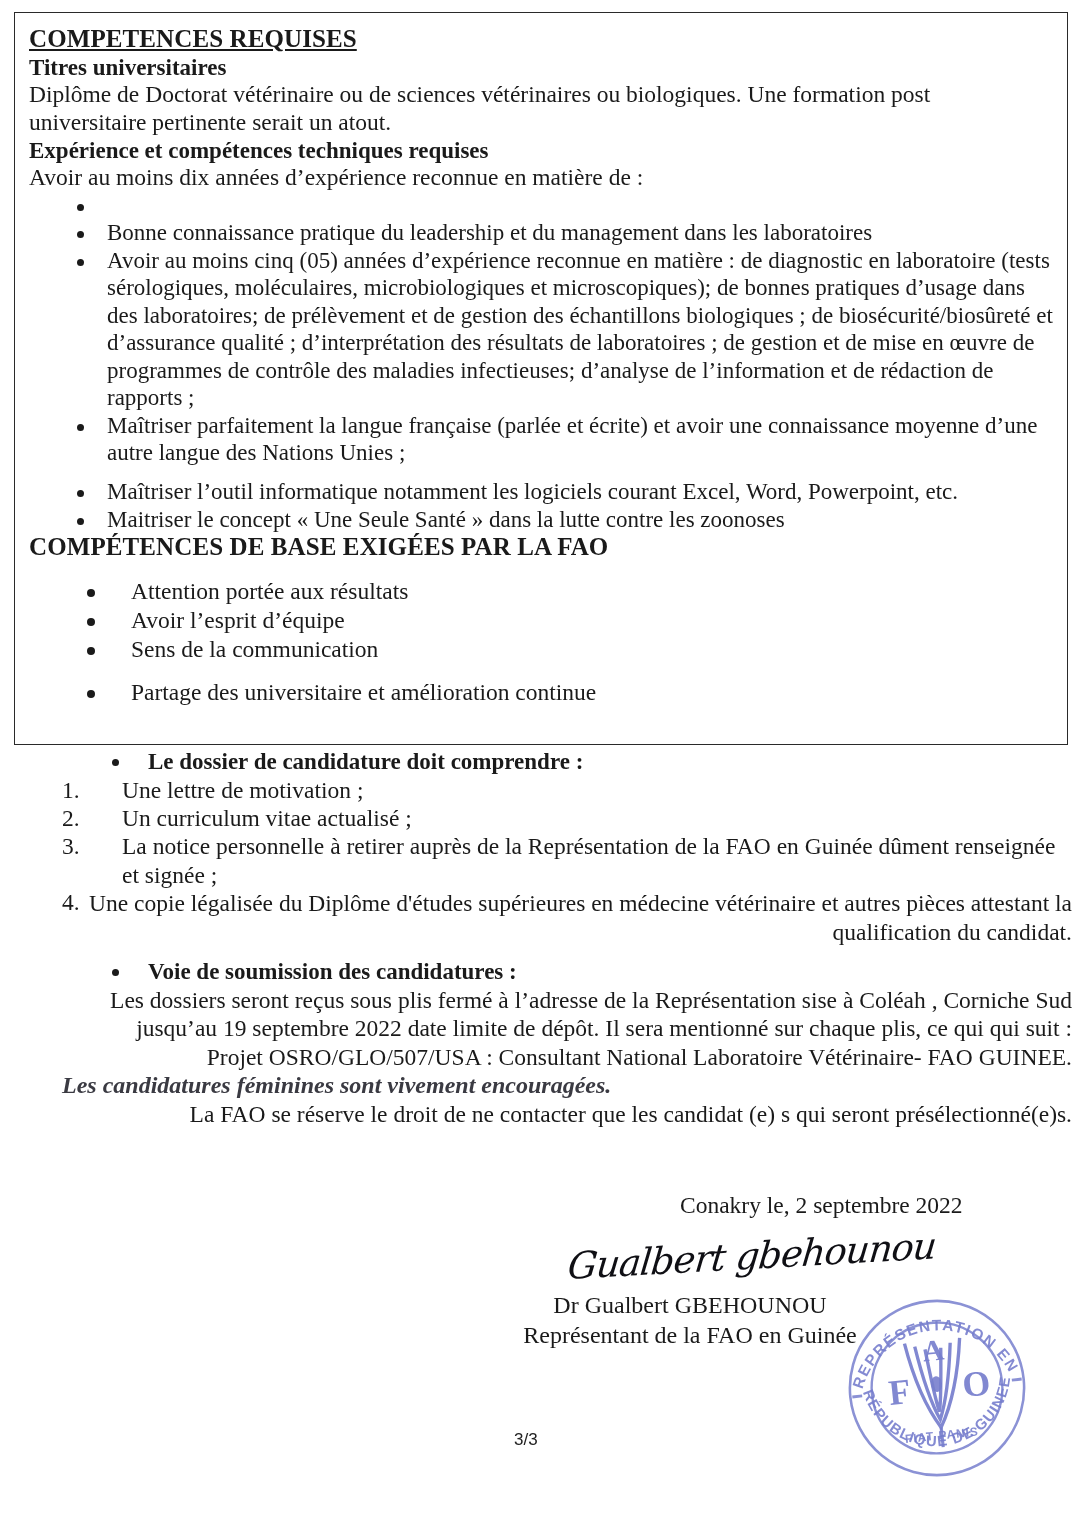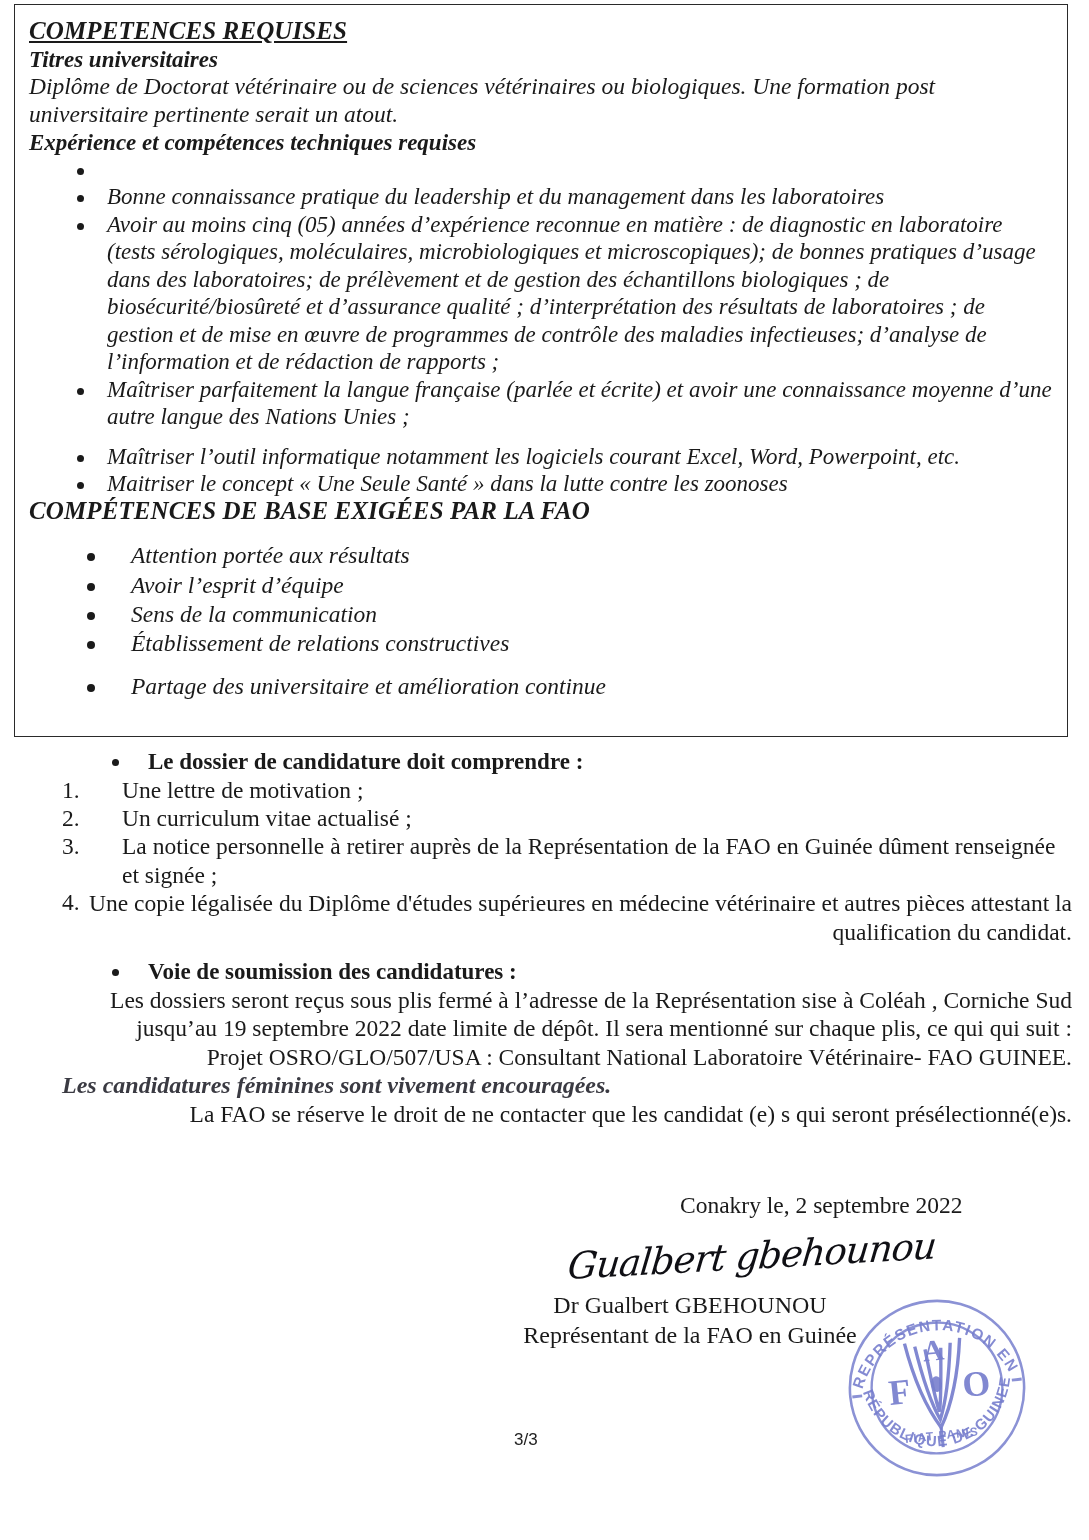--- a/index.html
+++ b/index.html
@@ -13,28 +13,27 @@
     position: relative;
     font-family: "Liberation Serif", "DejaVu Serif", serif;
     color: #1a1a1a;
     overflow: hidden;
   }
 
   
   .competence-box {
     position: absolute;
     left: 14px;
-    top: 4px;
+    top: 12px;
     width: 1054px;
     height: 733px;
     border: 1.6px solid #2a2a2a;
     box-sizing: border-box;
     padding: 12px 14px 0 14px;
     overflow: hidden;
-    font-style: italic;
   }
 
   .h-underline {
     font-weight: bold;
     font-size: 25px;
     letter-spacing: .1px;
     line-height: 1.12;
     text-decoration: underline;
     text-underline-offset: 2px;
     margin: 0 0 1px 0;
@@ -232,20 +231,21 @@
 <div class="competence-box">
 
   <div class="h-underline">COMPETENCES REQUISES</div>
 
   <div class="h-bold">Titres universitaires</div>
 
   <p class="para">Diplôme de Doctorat vétérinaire ou de sciences vétérinaires ou biologiques. Une formation post universitaire pertinente serait un atout.</p>
 
   <div class="h-bold">Expérience et compétences techniques requises</div>
 
+  <p class="para">Avoir au moins dix années d’expérience reconnue en matière de :</p>
 
   <ul class="bl">
     <li class="empty">
       <span></span>
     </li>
     <li>
       <span>Bonne connaissance pratique du leadership et du management dans les laboratoires</span>
     </li>
     <li>
       <span>Avoir au moins cinq (05) années d’expérience reconnue en matière : de diagnostic en laboratoire (tests sérologiques, moléculaires, microbiologiques et microscopiques); de bonnes pratiques d’usage dans des laboratoires; de prélèvement et de gestion des échantillons biologiques ; de biosécurité/biosûreté et d’assurance qualité ; d’interprétation des résultats de laboratoires ; de gestion et de mise en œuvre de programmes de contrôle des maladies infectieuses; d’analyse de l’information et de rédaction de rapports ;</span>
@@ -265,23 +265,20 @@
 
   <ul class="bl2">
     <li>
       <span>Attention portée aux résultats</span>
     </li>
     <li>
       <span>Avoir l’esprit d’équipe</span>
     </li>
     <li>
       <span>Sens de la communication</span>
-    </li>
-    <li>
-      <span>Établissement de relations constructives</span>
     </li>
     <li class="gap-top">
       <span>Partage des universitaire et amélioration continue</span>
     </li>
   </ul>
 </div>
 
 <div class="lower">
 
   <div class="sub-head">Le dossier de candidature doit comprendre :</div>

